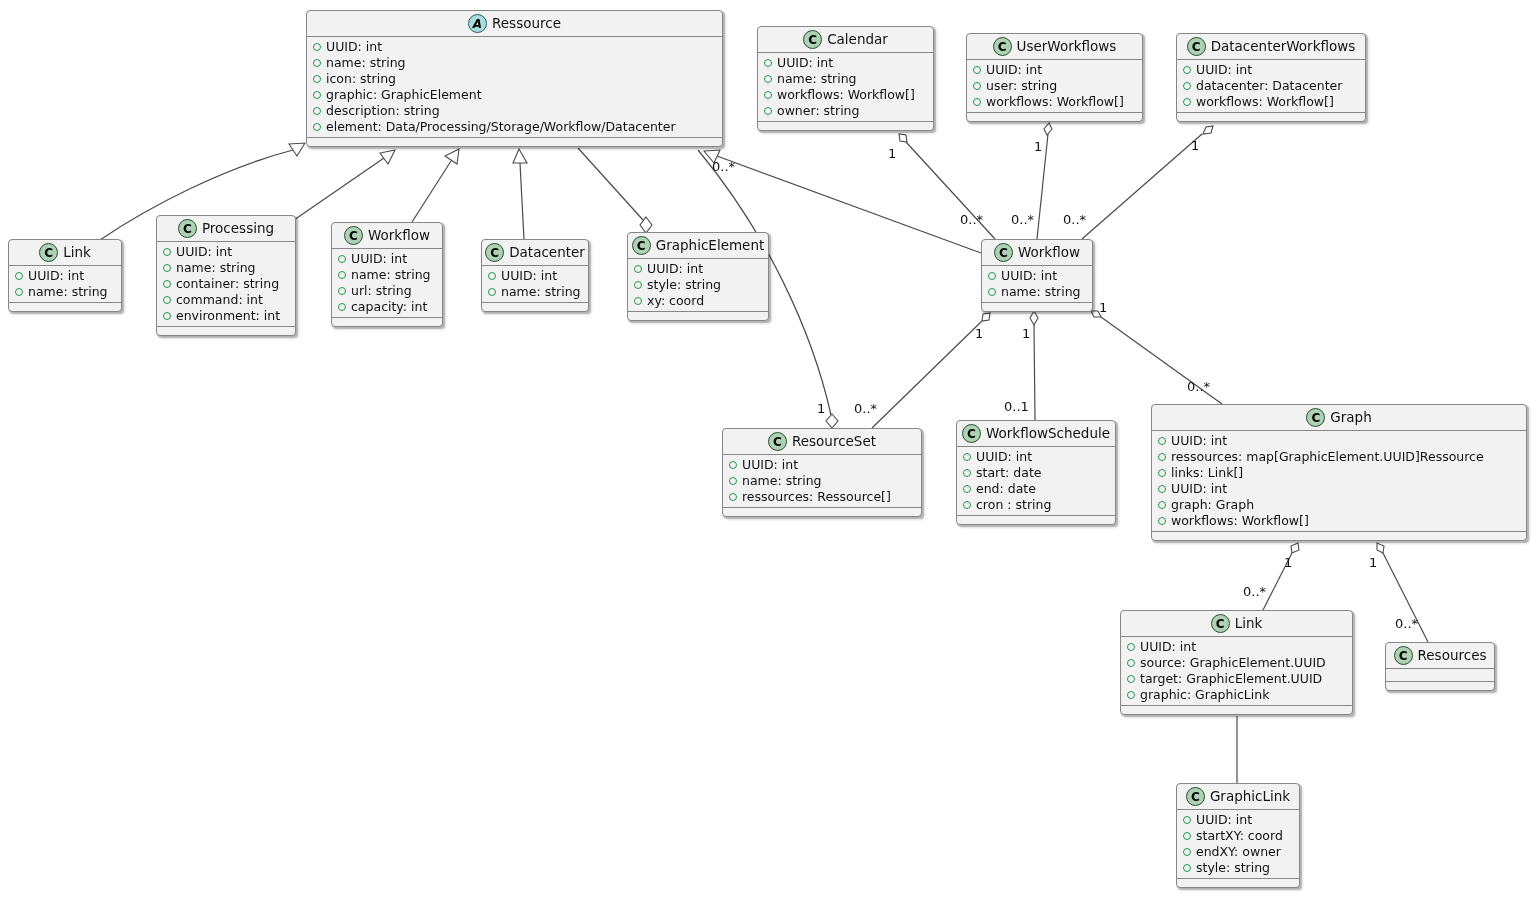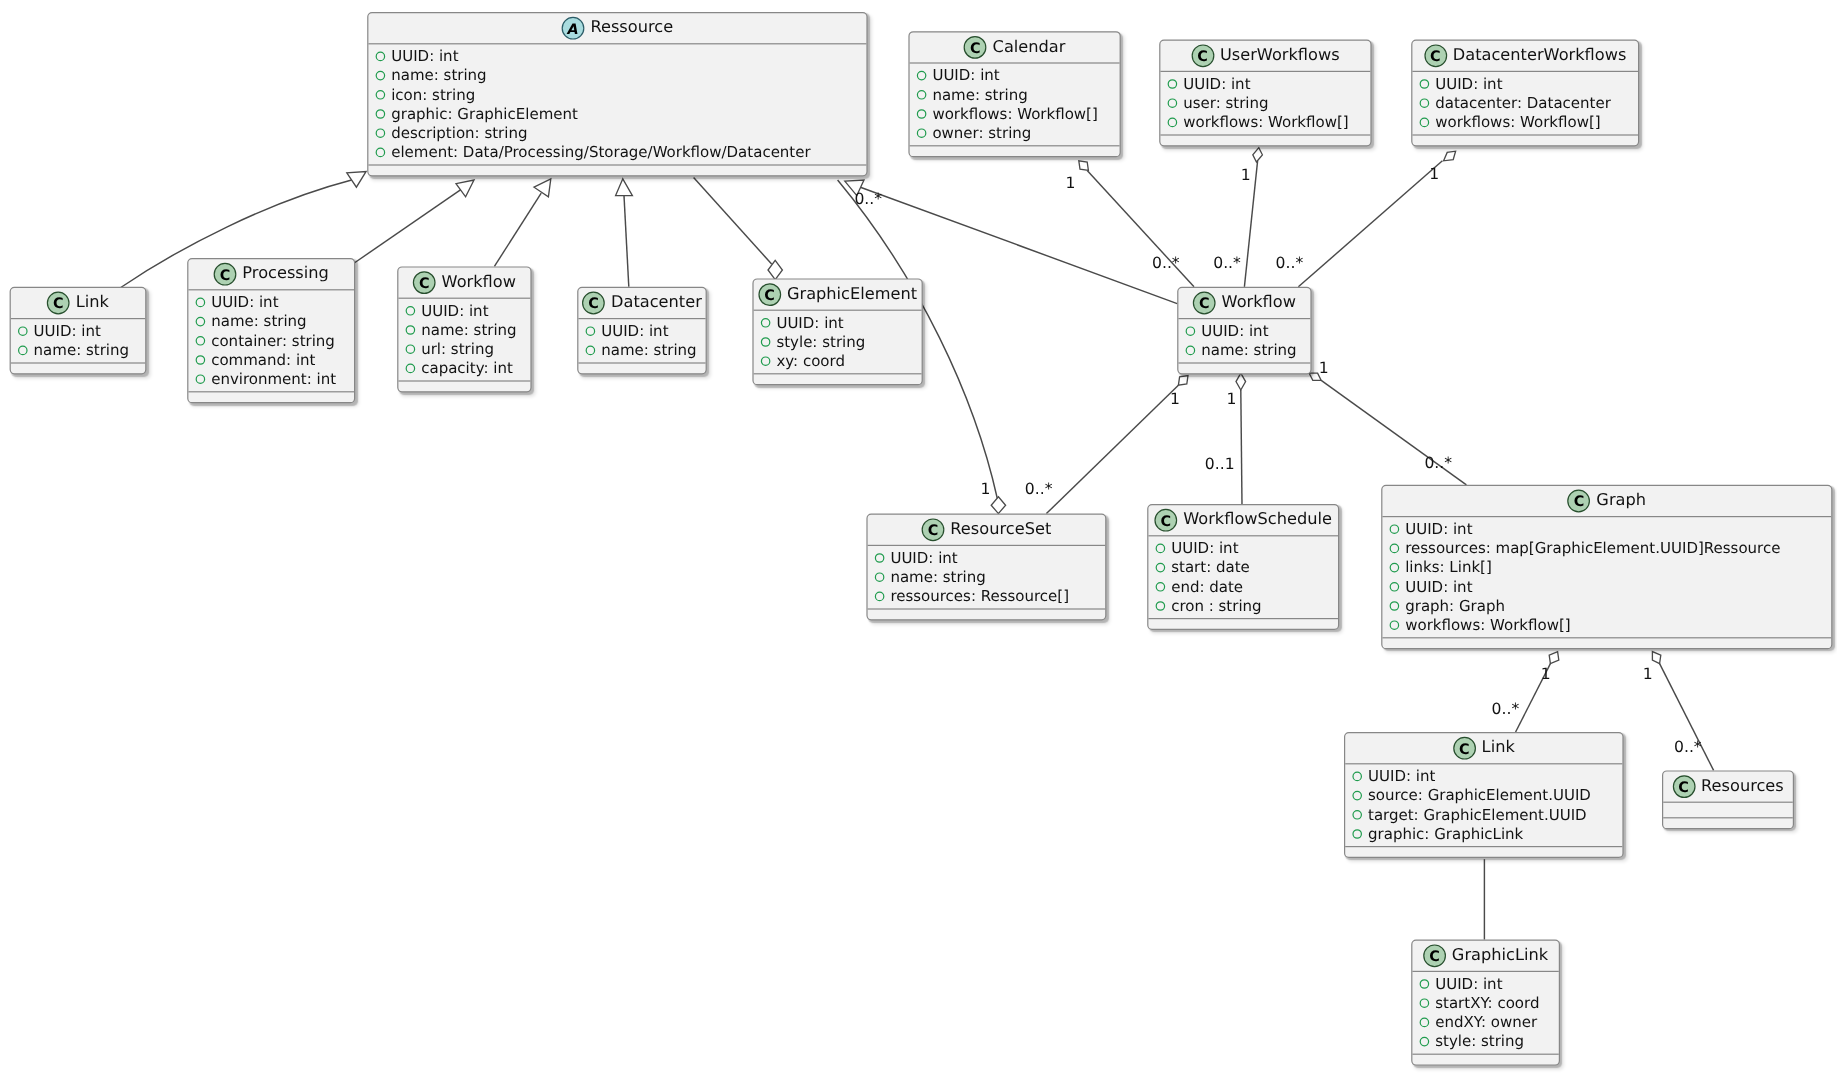--- a/index.html
+++ b/index.html
@@ -484,21 +484,21 @@
   <span class="mult" style="left:1034px;top:139px;">1</span>
   <span class="mult" style="left:1011px;top:212px;">0..*</span>
 
   <span class="mult" style="left:1191px;top:138px;">1</span>
   <span class="mult" style="left:1063px;top:212px;">0..*</span>
 
   <span class="mult" style="left:975px;top:326px;">1</span>
   <span class="mult" style="left:854px;top:401px;">0..*</span>
 
   <span class="mult" style="left:1022px;top:326px;">1</span>
-  <span class="mult" style="left:1004px;top:380px;">0..1</span>
+  <span class="mult" style="left:1004px;top:399px;">0..1</span>
 
   <span class="mult" style="left:1099px;top:300px;">1</span>
   <span class="mult" style="left:1187px;top:379px;">0..*</span>
 
   <span class="mult" style="left:1284px;top:555px;">1</span>
   <span class="mult" style="left:1243px;top:584px;">0..*</span>
 
   <span class="mult" style="left:1369px;top:555px;">1</span>
   <span class="mult" style="left:1395px;top:616px;">0..*</span>
 

